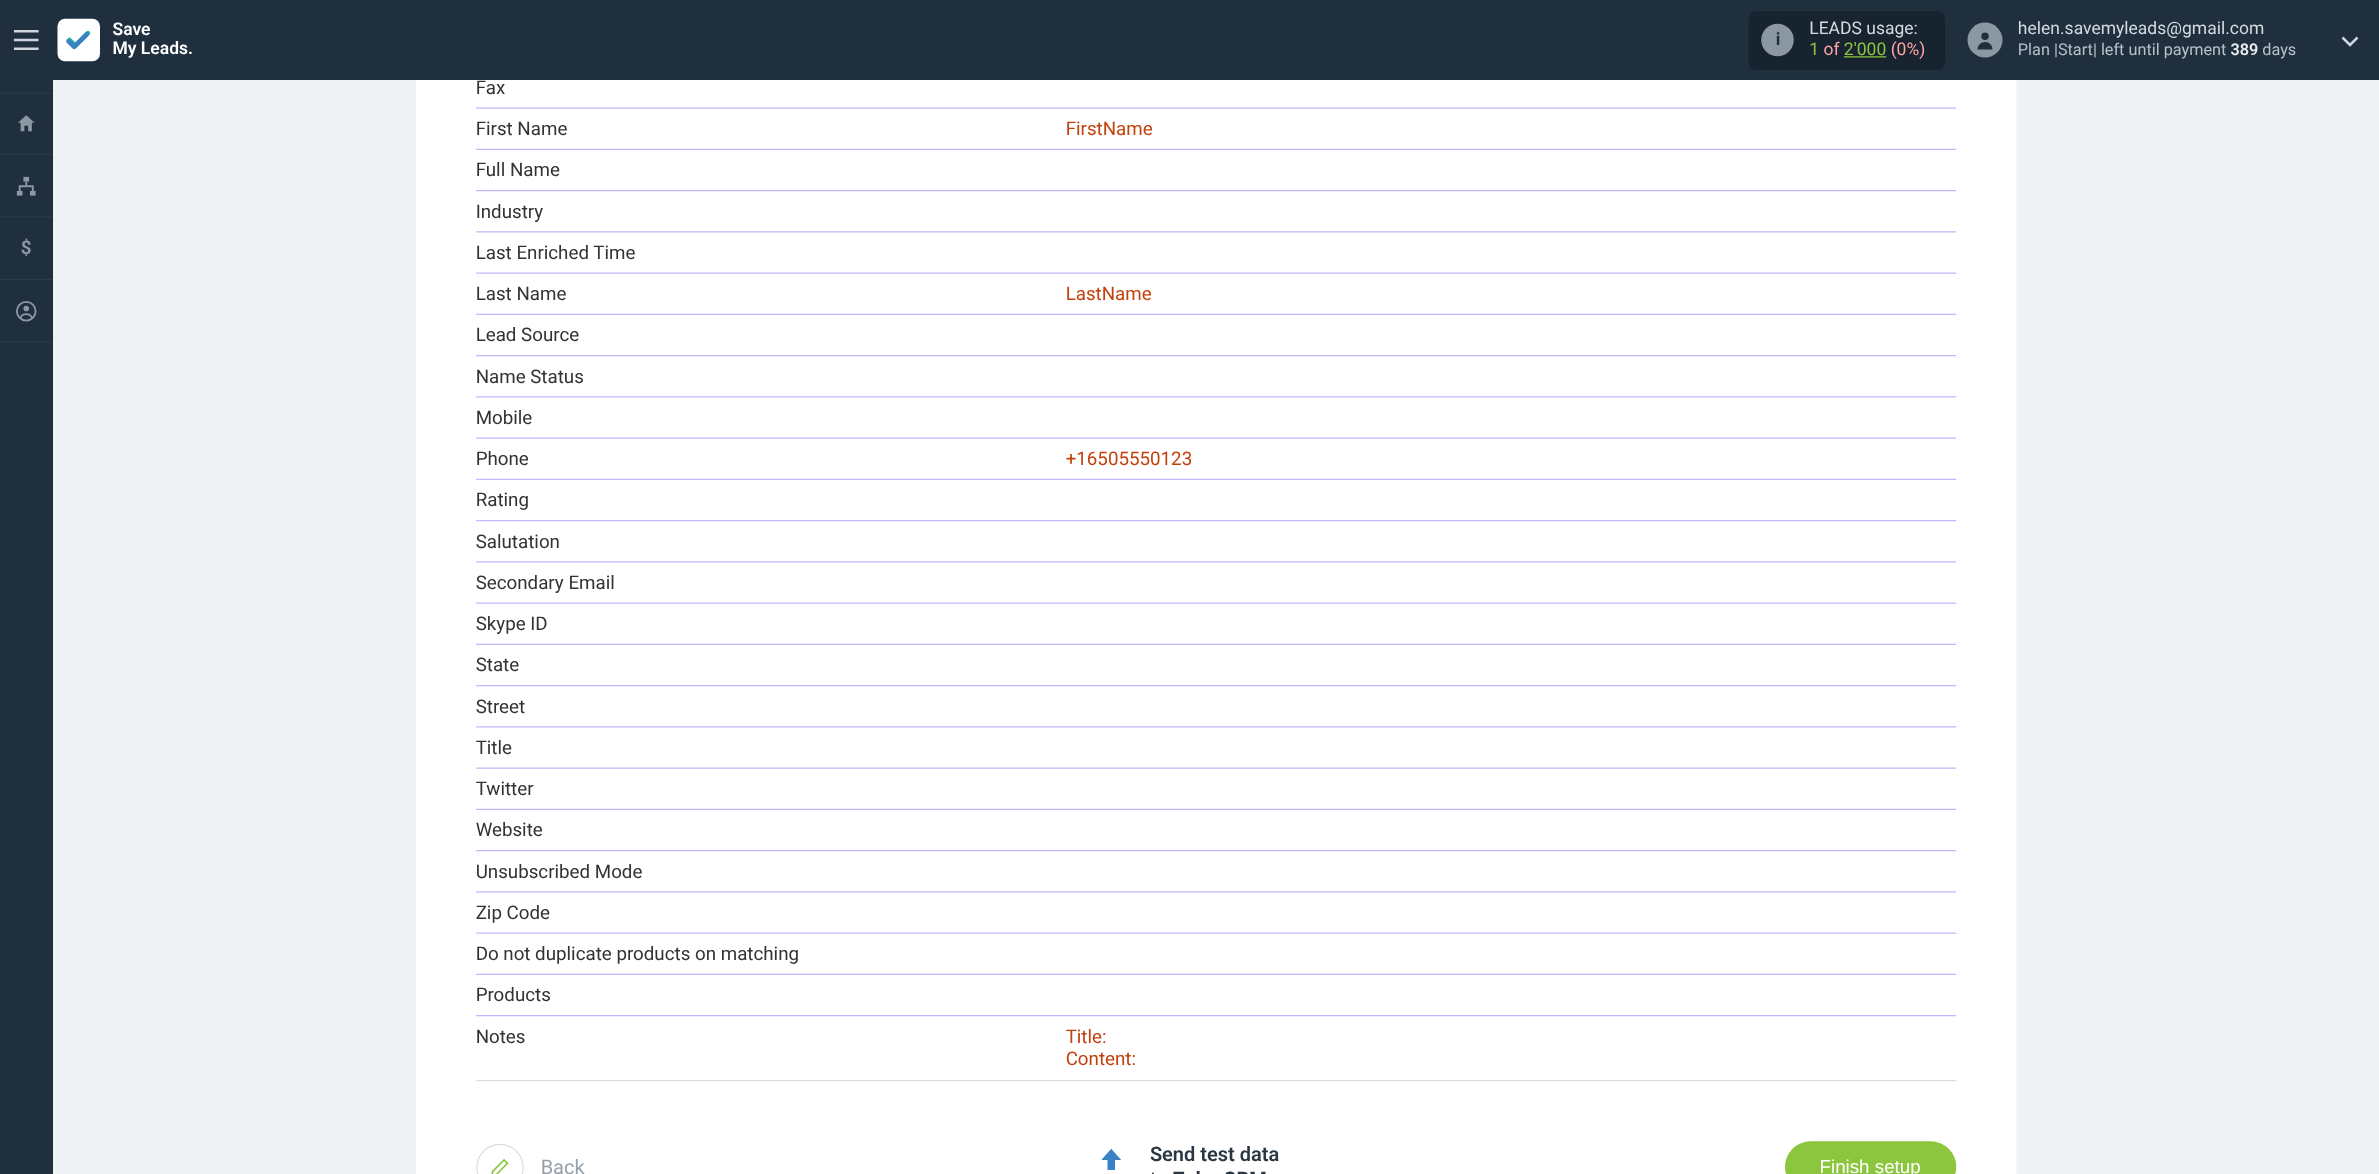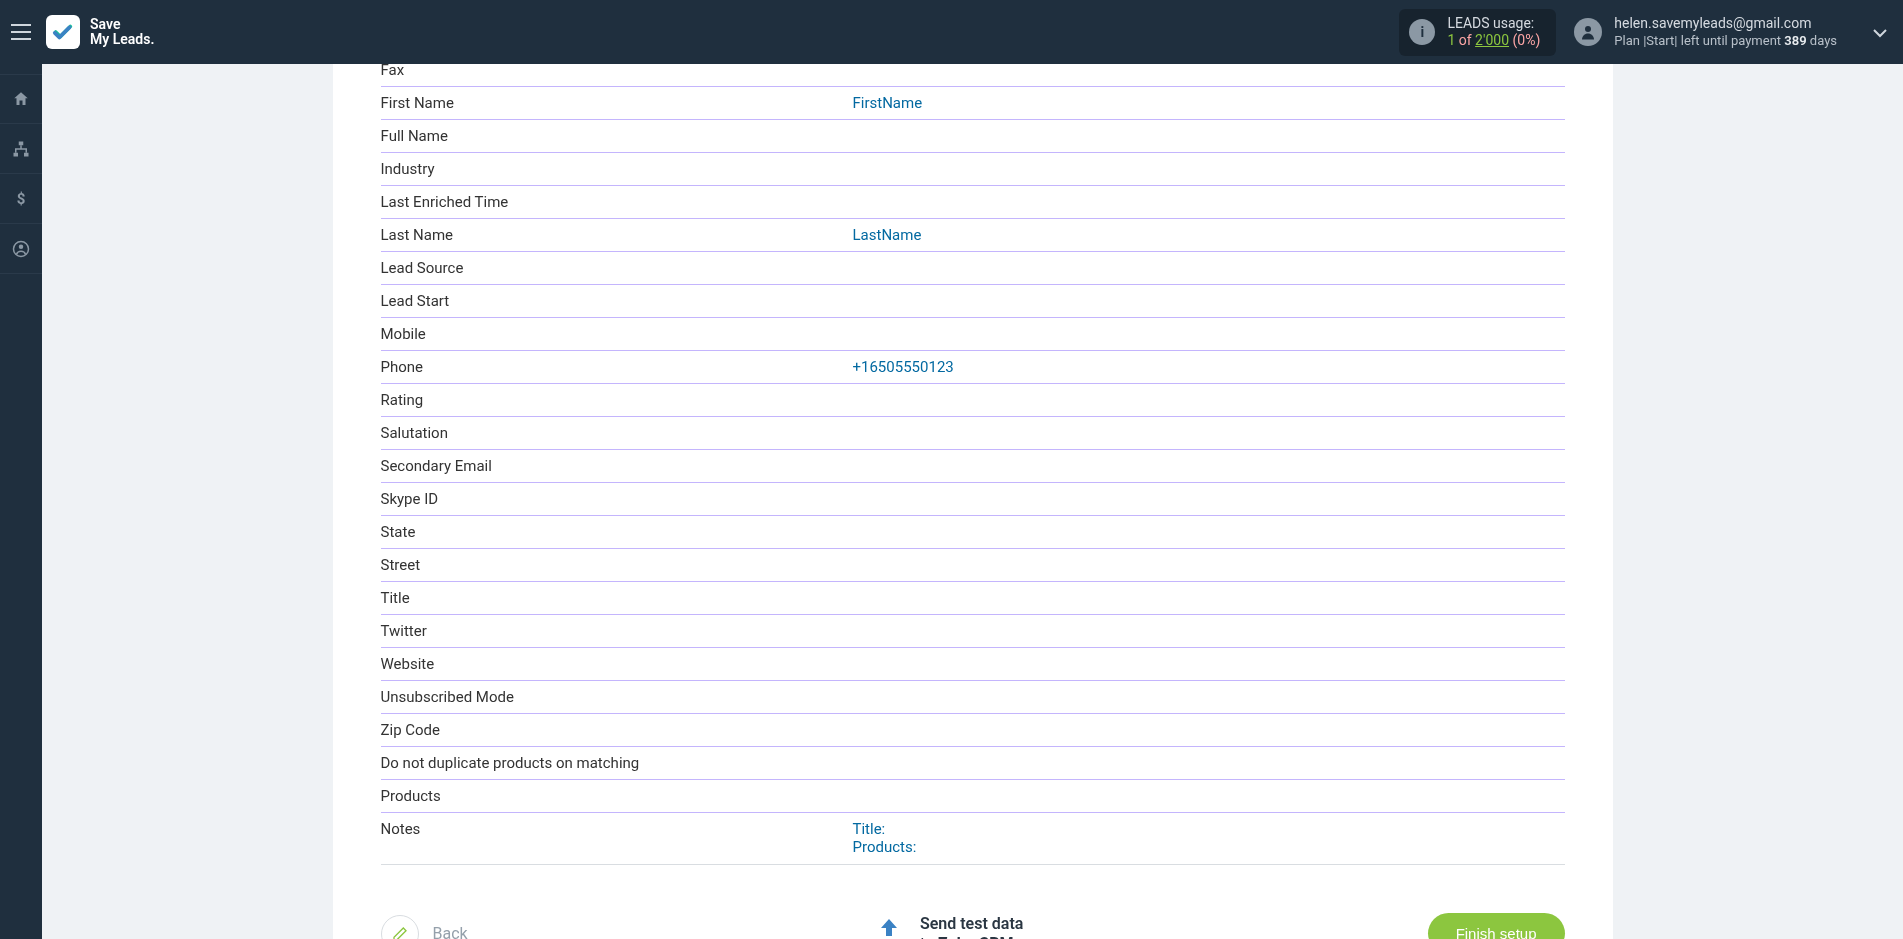--- a/index.html
+++ b/index.html
@@ -176,21 +176,21 @@
     }
     .field-label {
       width: 472px;
       font-size: 15px;
       color: #333;
       padding-top: 2px;
     }
     .field-value {
       flex: 1;
       font-size: 15px;
-      color: #0369a1;
+      color: #c2410c;
       padding-top: 2px;
       white-space: pre-line;
     }
     .notes-row {
       border-bottom: 1px solid #d9dde1;
       padding: 5px 0 8px 0;
       display: flex;
     }
     .actions {
       display: flex;
@@ -358,21 +358,21 @@
         </div>
         <div class="field-row">
           <div class="field-label">Last Name</div>
           <div class="field-value">LastName</div>
         </div>
         <div class="field-row">
           <div class="field-label">Lead Source</div>
           <div class="field-value"></div>
         </div>
         <div class="field-row">
-          <div class="field-label">Lead Start</div>
+          <div class="field-label">Name Status</div>
           <div class="field-value"></div>
         </div>
         <div class="field-row">
           <div class="field-label">Mobile</div>
           <div class="field-value"></div>
         </div>
         <div class="field-row">
           <div class="field-label">Phone</div>
           <div class="field-value">+16505550123</div>
         </div>
@@ -425,21 +425,21 @@
           <div class="field-value"></div>
         </div>
         <div class="field-row">
           <div class="field-label">Products</div>
           <div class="field-value"></div>
         </div>
       </div>
     <div class="notes-row">
       <div class="field-label">Notes</div>
       <div class="field-value">Title:
-Products:</div>
+Content:</div>
     </div>
 
     <div class="actions">
       <div class="back-btn">
         <div class="back-icon">
           <svg width="16" height="16" viewBox="0 0 24 24" fill="none" stroke="#8cc63f" stroke-width="2">
               <path d="M17 3l4 4L7 21H3v-4z"></path>
             </svg>
         </div>
         <span class="back-text">Back</span>

